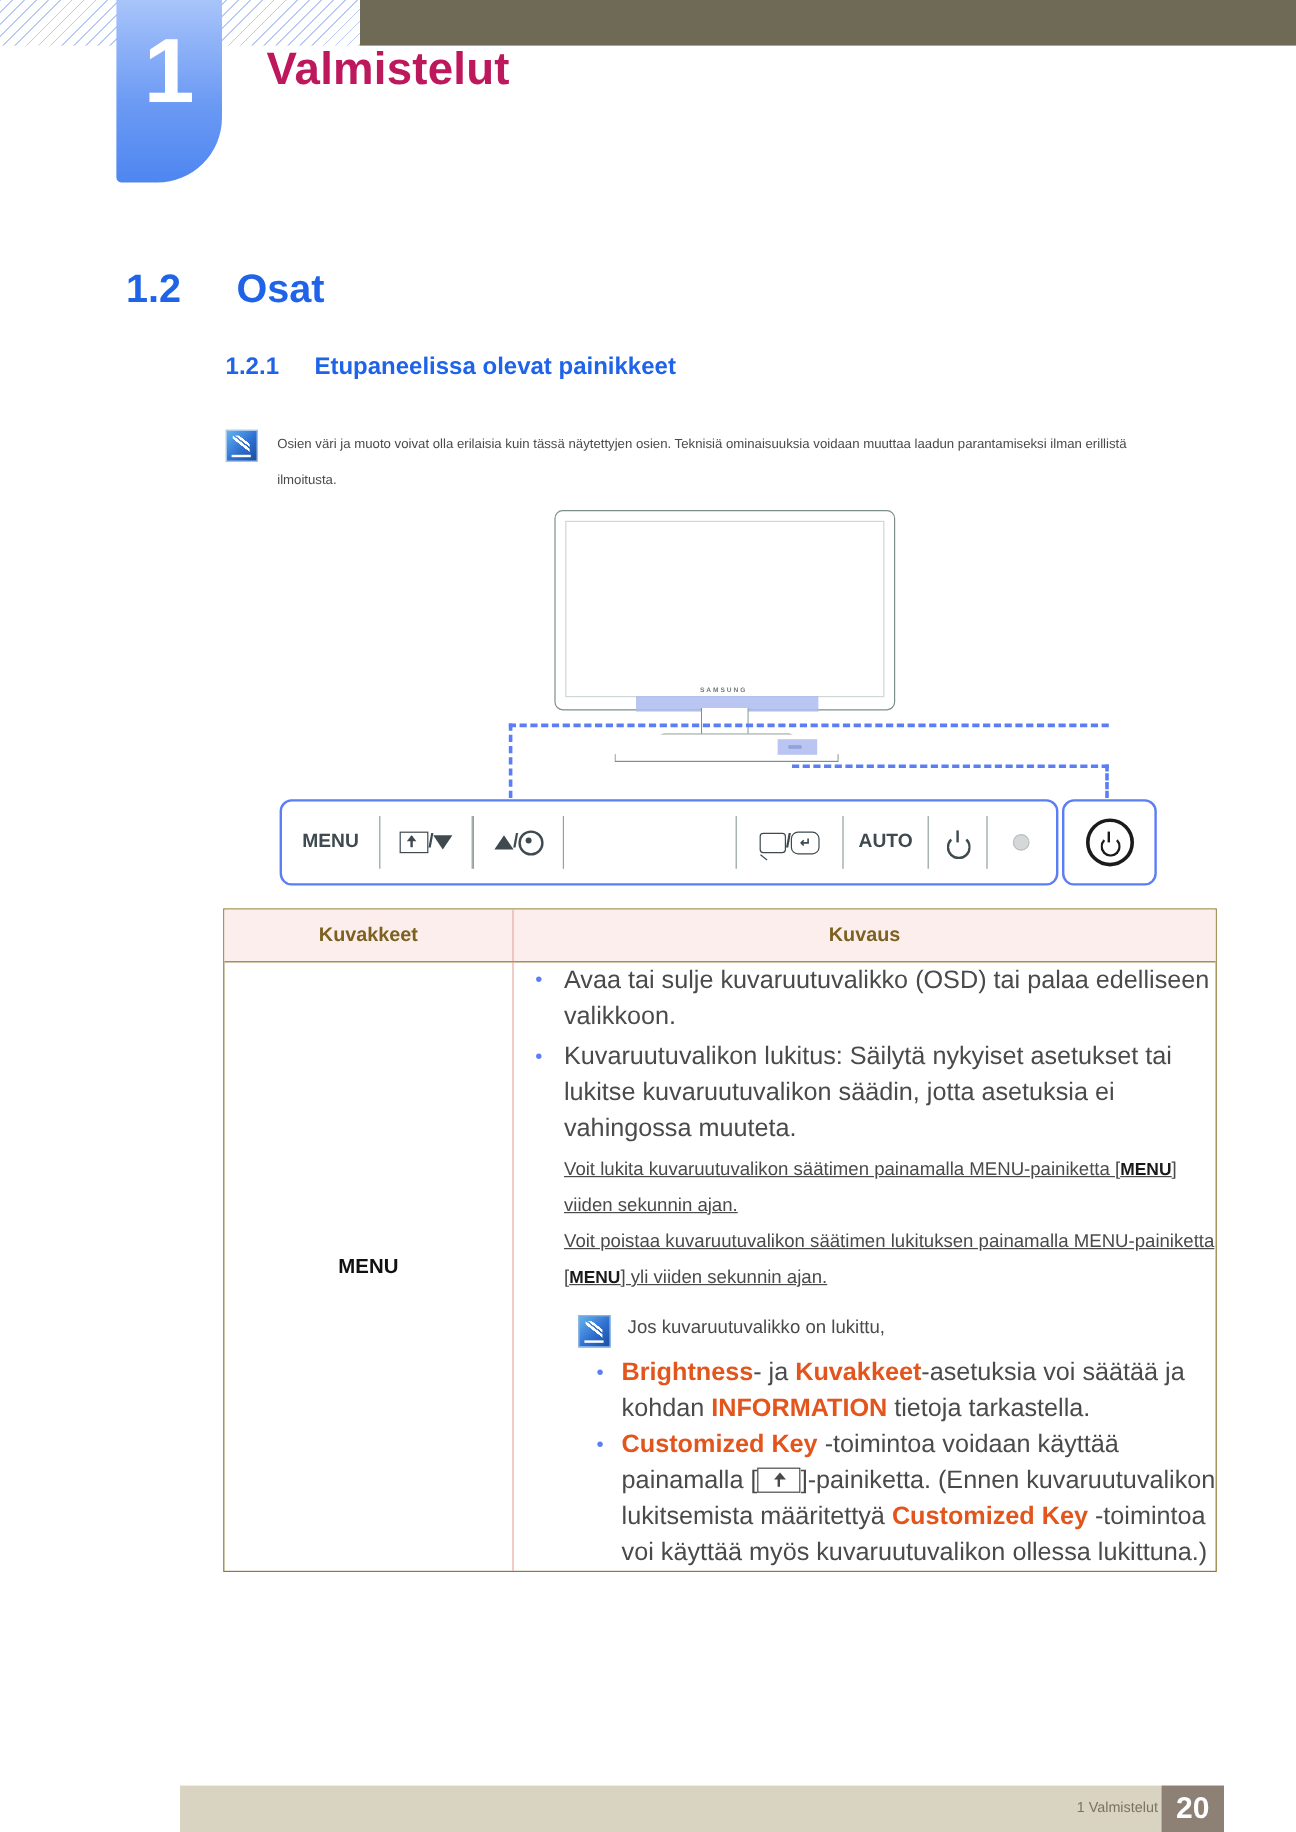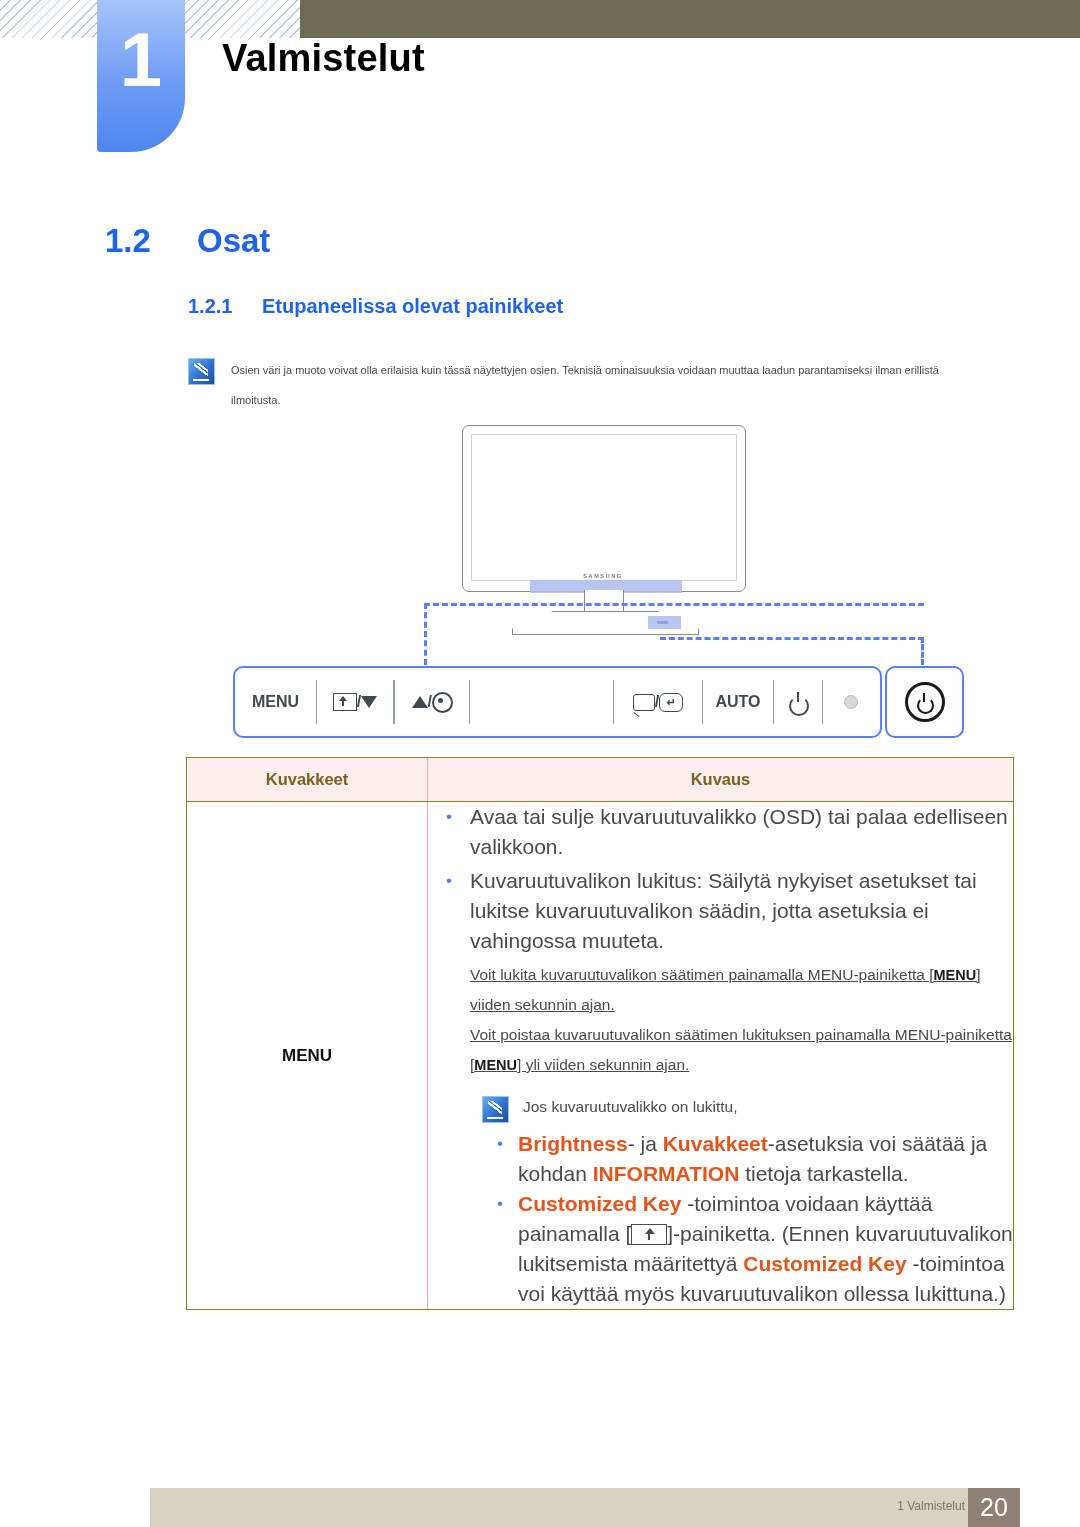--- a/index.html
+++ b/index.html
@@ -19,21 +19,21 @@
   .chapnum{
     position:absolute;left:97px;top:0;width:88px;height:152px;
     background:linear-gradient(180deg,#a8c4fa 0%,#6d9bf4 55%,#4e86f0 100%);
     border-bottom-right-radius:54px;border-bottom-left-radius:4px;
   }
   .chapnum span{
     display:block;text-align:center;color:#ffffff;font-size:76px;font-weight:bold;
     line-height:120px;font-family:"Liberation Sans", sans-serif;
   }
   .chaptitle{
-    position:absolute;left:222px;top:37px;font-size:38px;font-weight:bold;color:#000000;
+    position:absolute;left:222px;top:37px;font-size:38px;font-weight:bold;color:#be185d;
     letter-spacing:0.2px;
   }
 
   
   .h2{position:absolute;left:105px;top:210px;font-size:33px;font-weight:bold;color:#1f63e8;}
   .h2 .num{display:inline-block;width:92px;margin-top:12px;}
   .h3{position:absolute;left:188px;top:295px;font-size:20px;font-weight:bold;color:#1f63e8;}
   .h3 .num{display:inline-block;width:74px;}
 
   
@@ -219,21 +219,21 @@
 
   
   .footer{
     position:absolute;left:150px;top:1488px;width:870px;height:39px;background:#d9d3c1;
   }
   .footer-text{
     position:absolute;right:115px;top:1499px;font-size:12px;color:#7b7263;
   }
   .pagebox{
     position:absolute;left:968px;top:1488px;width:52px;height:39px;background:#8d8175;
-    color:#ffffff;font-size:25px;font-weight:normal;display:flex;align-items:center;justify-content:center;
+    color:#ffffff;font-size:25px;font-weight:bold;display:flex;align-items:center;justify-content:center;
   }
 </style>
 </head>
 <body>
 
 <div class="hatch"></div>
 <div class="headbar"></div>
 <div class="chapnum">
   <span>1</span>
 </div>

